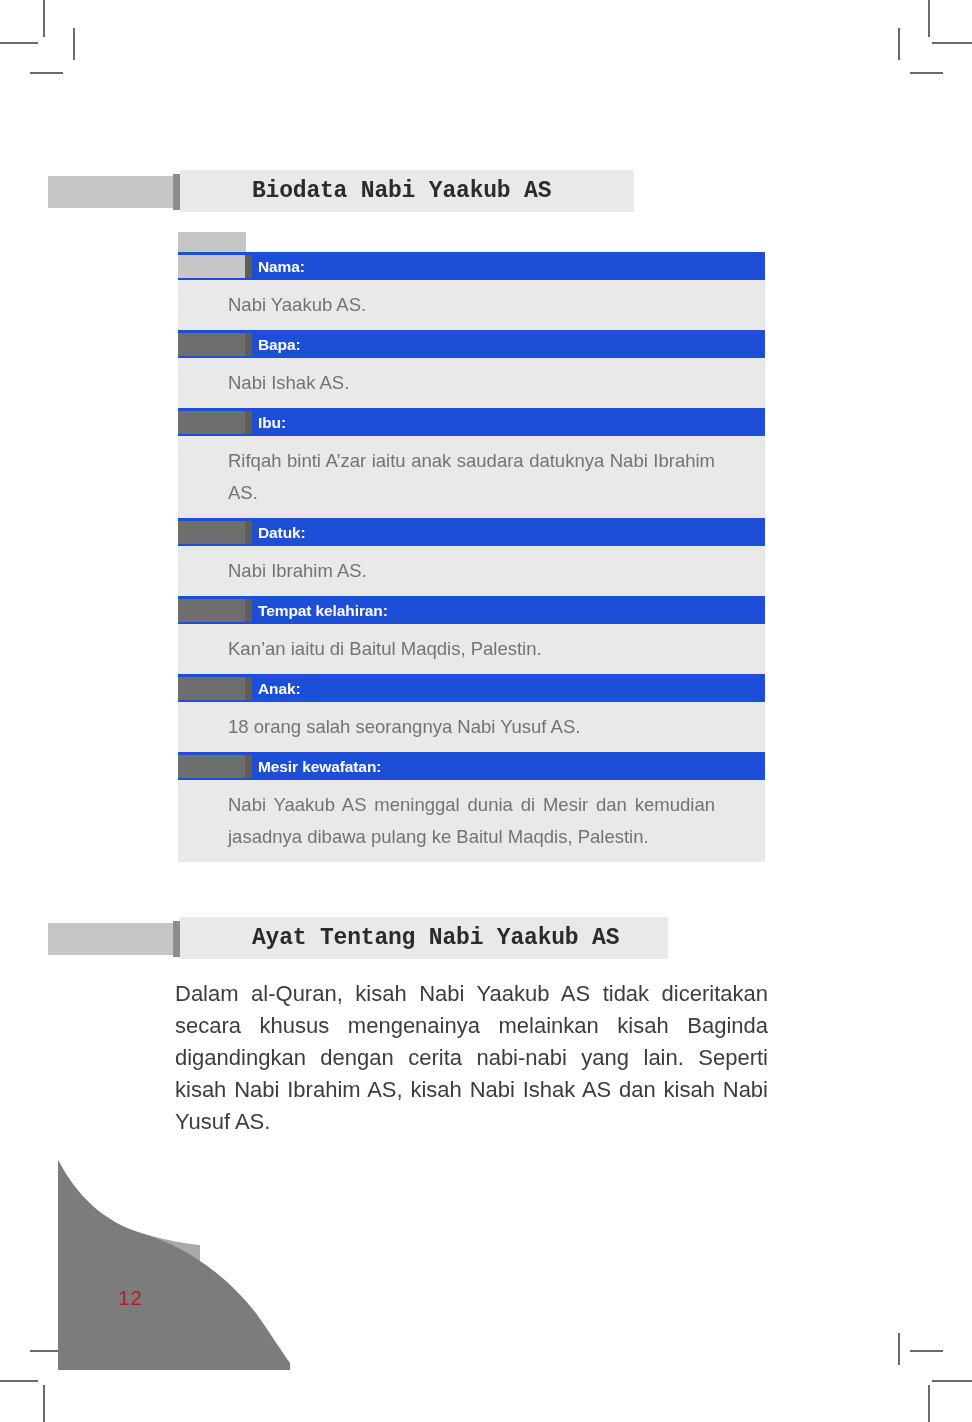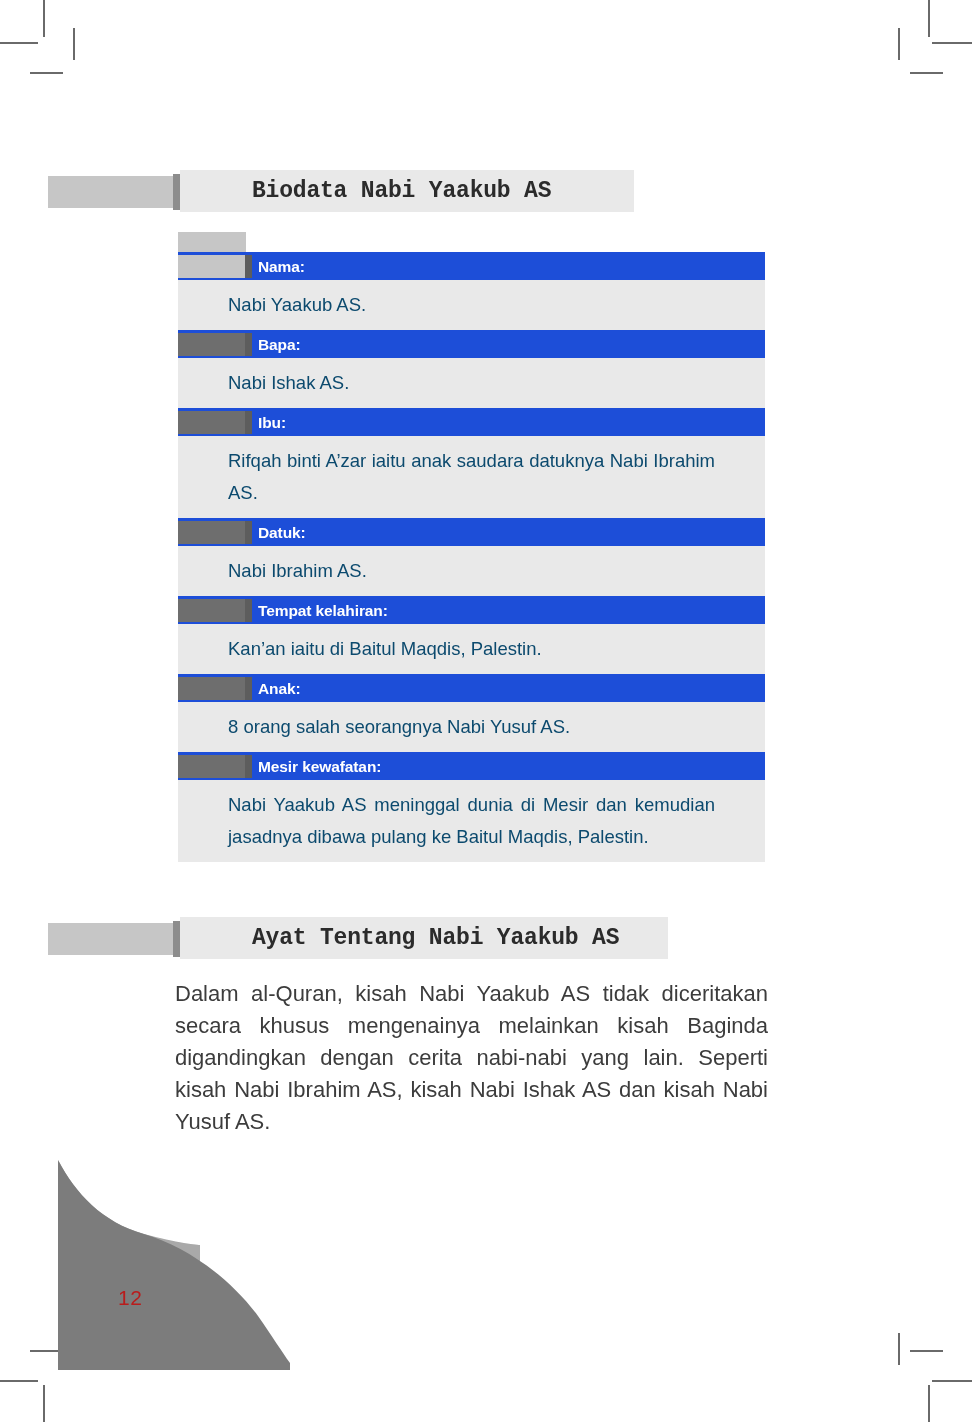--- a/index.html
+++ b/index.html
@@ -121,21 +121,21 @@
     font-weight: bold;
     color: #ffffff;
     letter-spacing: -0.1px;
     line-height: 23px;
     white-space: nowrap;
   }
   .value-cell {
     padding: 9px 50px 9px 50px;
     font-size: 18.5px;
     line-height: 32px;
-    color: #0c4a6e;
+    color: #737373;
     text-align: justify;
     text-justify: inter-word;
   }
   .value-cell.single {
     text-align: left;
   }
 
   
   .body-text {
     position: absolute;
@@ -236,21 +236,21 @@
         <div class="notch"></div>
         <div class="label-text">Tempat kelahiran:</div>
       </div>
       <div class="value-cell single">Kan’an iaitu di Baitul Maqdis, Palestin.</div>
 
       <div class="label-bar">
         <div class="block"></div>
         <div class="notch"></div>
         <div class="label-text">Anak:</div>
       </div>
-      <div class="value-cell single">8 orang salah seorangnya Nabi Yusuf AS.</div>
+      <div class="value-cell single">18 orang salah seorangnya Nabi Yusuf AS.</div>
 
       <div class="label-bar">
         <div class="block"></div>
         <div class="notch"></div>
         <div class="label-text">Mesir kewafatan:</div>
       </div>
       <div class="value-cell">Nabi Yaakub AS meninggal dunia di Mesir dan kemudian jasadnya dibawa pulang ke Baitul Maqdis, Palestin.</div>
 
     </div>
   </div>

